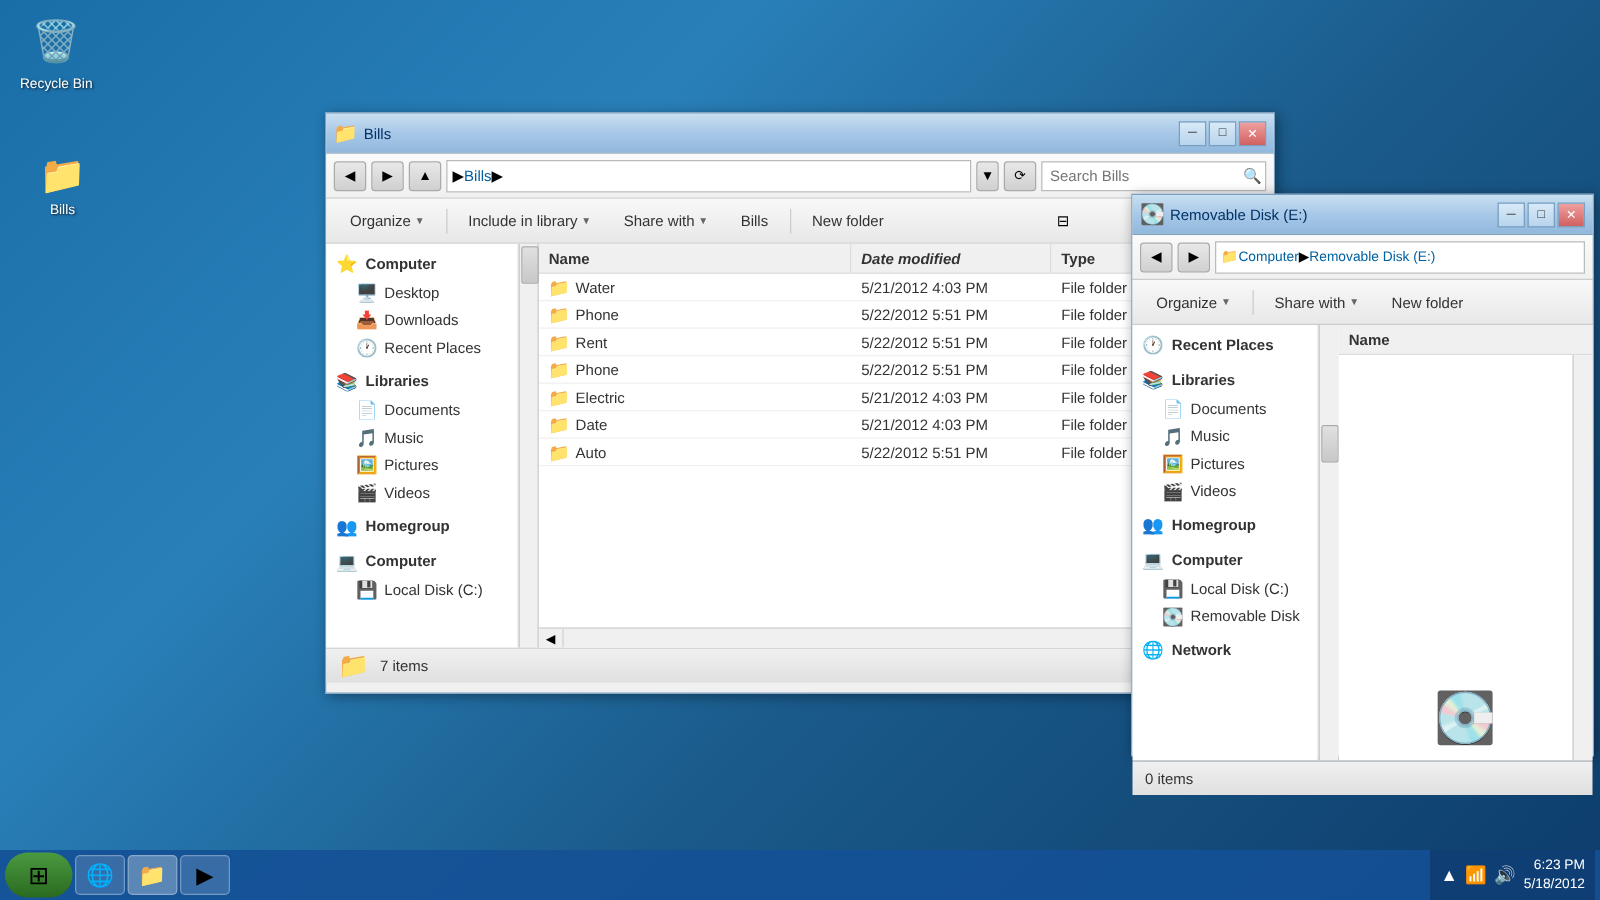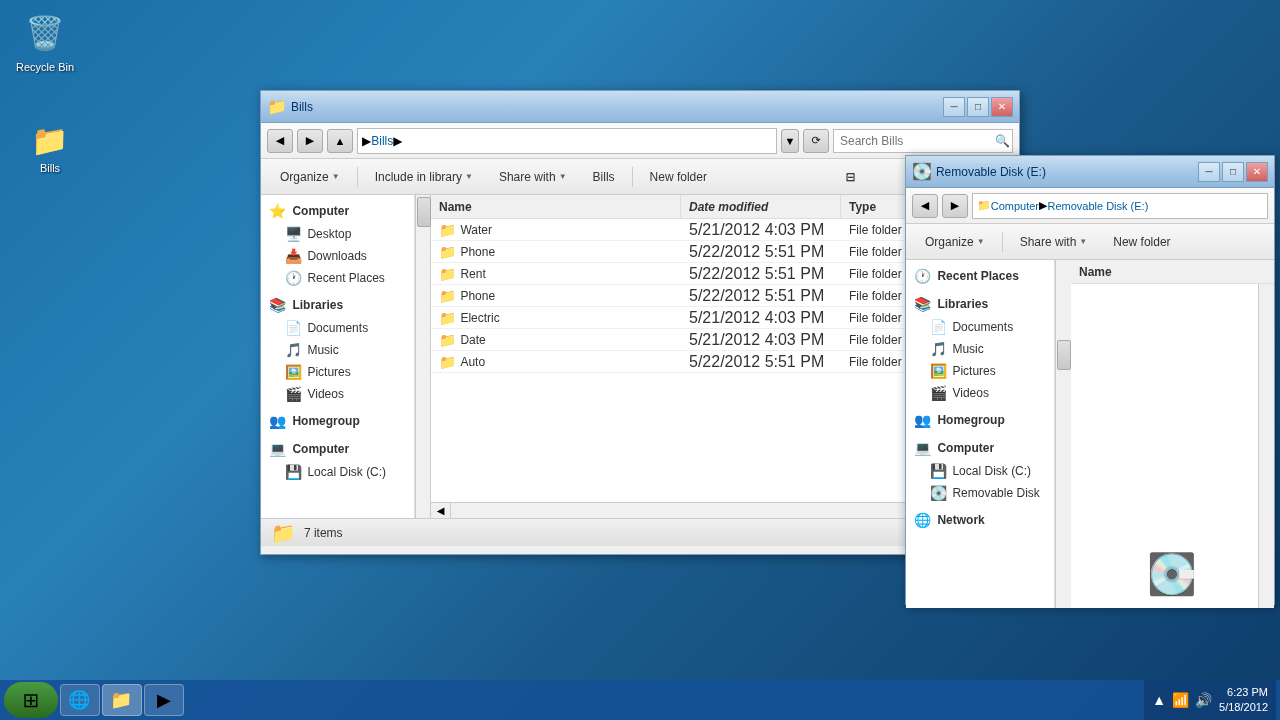--- a/index.html
+++ b/index.html
@@ -341,21 +341,21 @@
     }
 
     .file-row .file-name .folder-icon {
       font-size: 14px;
       color: #f0c040;
     }
 
     .file-row .file-date {
       width: 160px;
       padding: 0 8px;
-      font-size: 16px;
+      font-size: 12px;
       color: #333;
     }
 
     .file-row .file-type {
       width: 120px;
       padding: 0 8px;
       font-size: 12px;
       color: #333;
     }
 
@@ -875,20 +875,23 @@
 
       <div class="removable-files">
         <div class="removable-col-header">Name</div>
 
         <div style="position:absolute; right:0; top:24px; width:16px; height:calc(100% - 24px); background:#f0f0f0; border-left:1px solid #ccc;"></div>
 
         <div class="drive-image">💽</div>
       </div>
     </div>
 
+    <div class="status-bar">
+      <span>0 items</span>
+    </div>
   </div>
 
   <div class="taskbar">
     <button class="start-btn">⊞</button>
     <div class="taskbar-item">🌐</div>
     <div class="taskbar-item active">📁</div>
     <div class="taskbar-item">▶</div>
     <div class="taskbar-spacer"></div>
     <div class="system-tray">
       <span class="tray-icon">▲</span>

